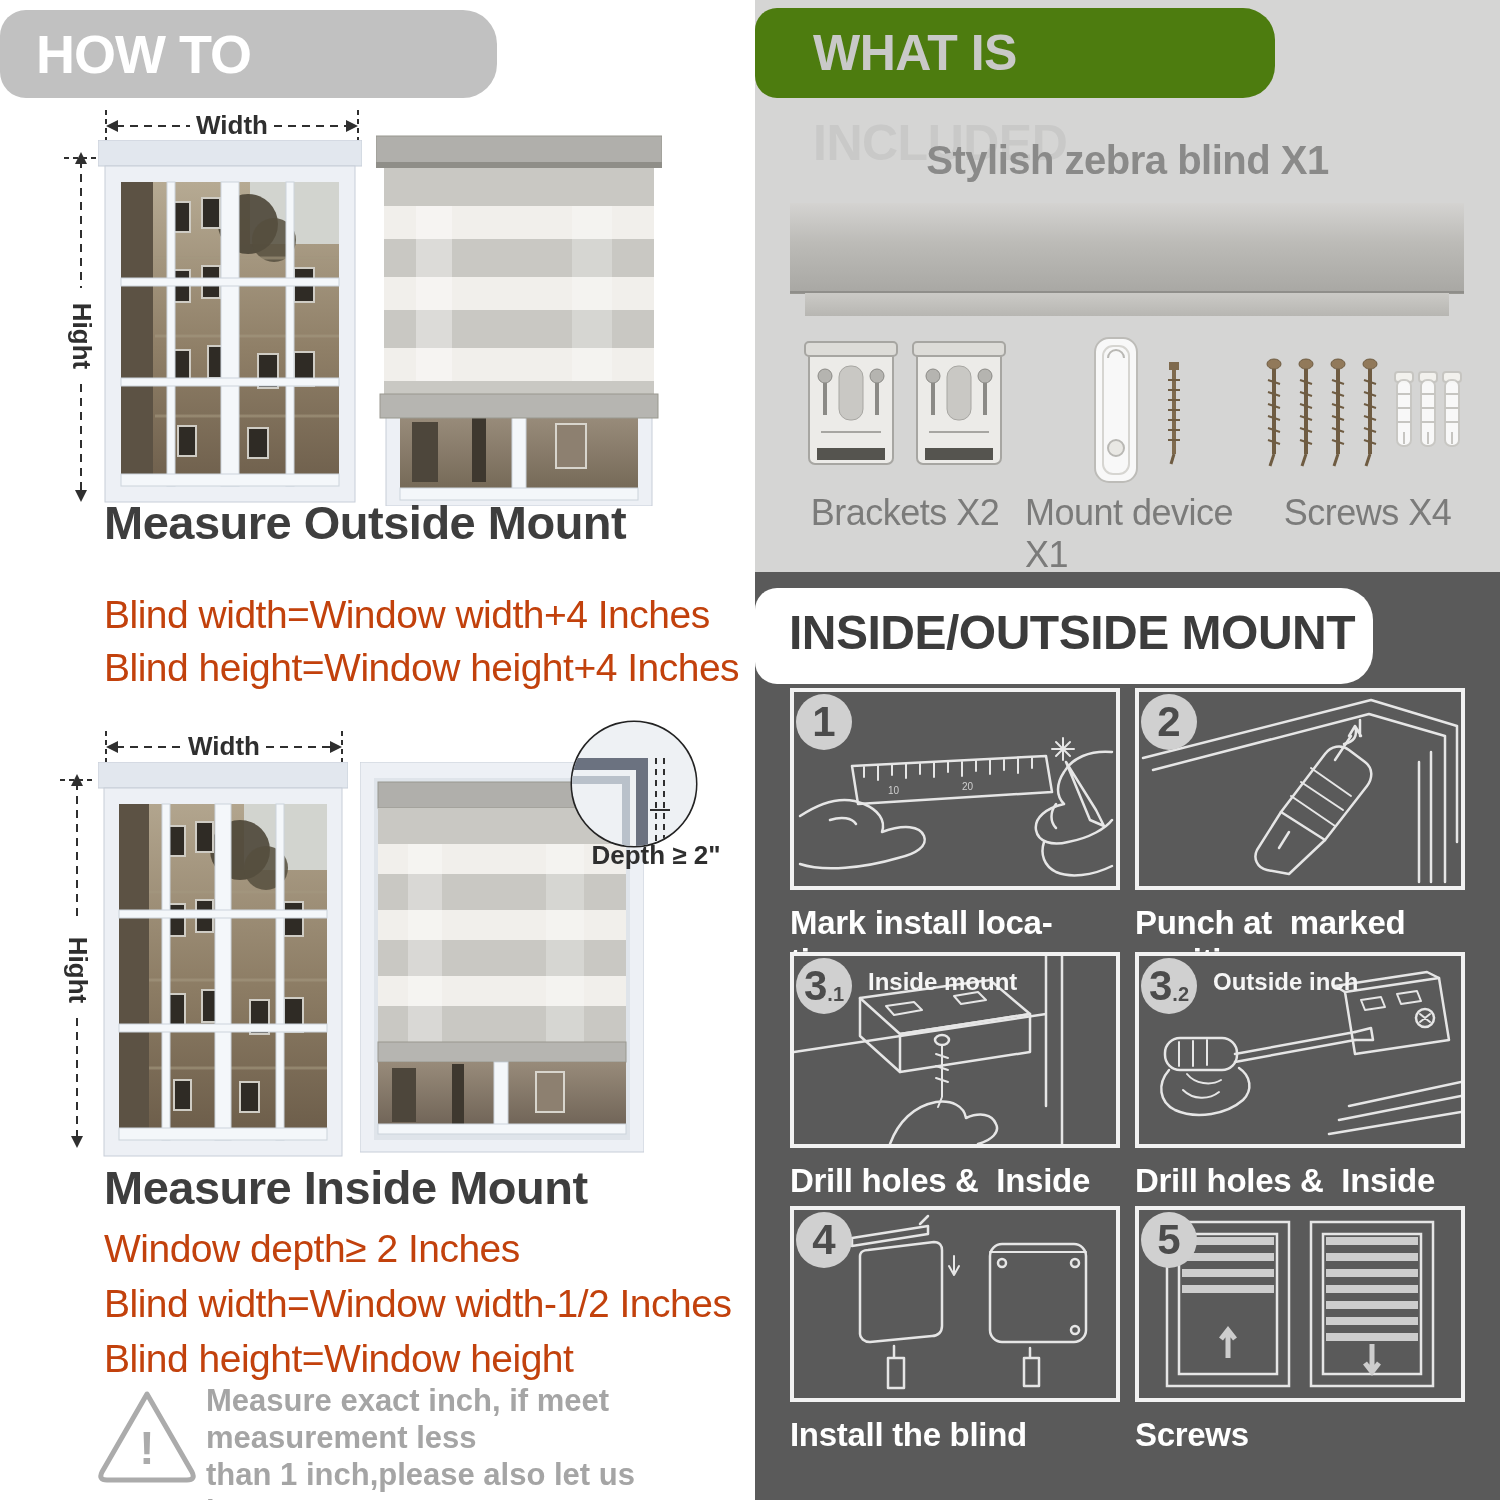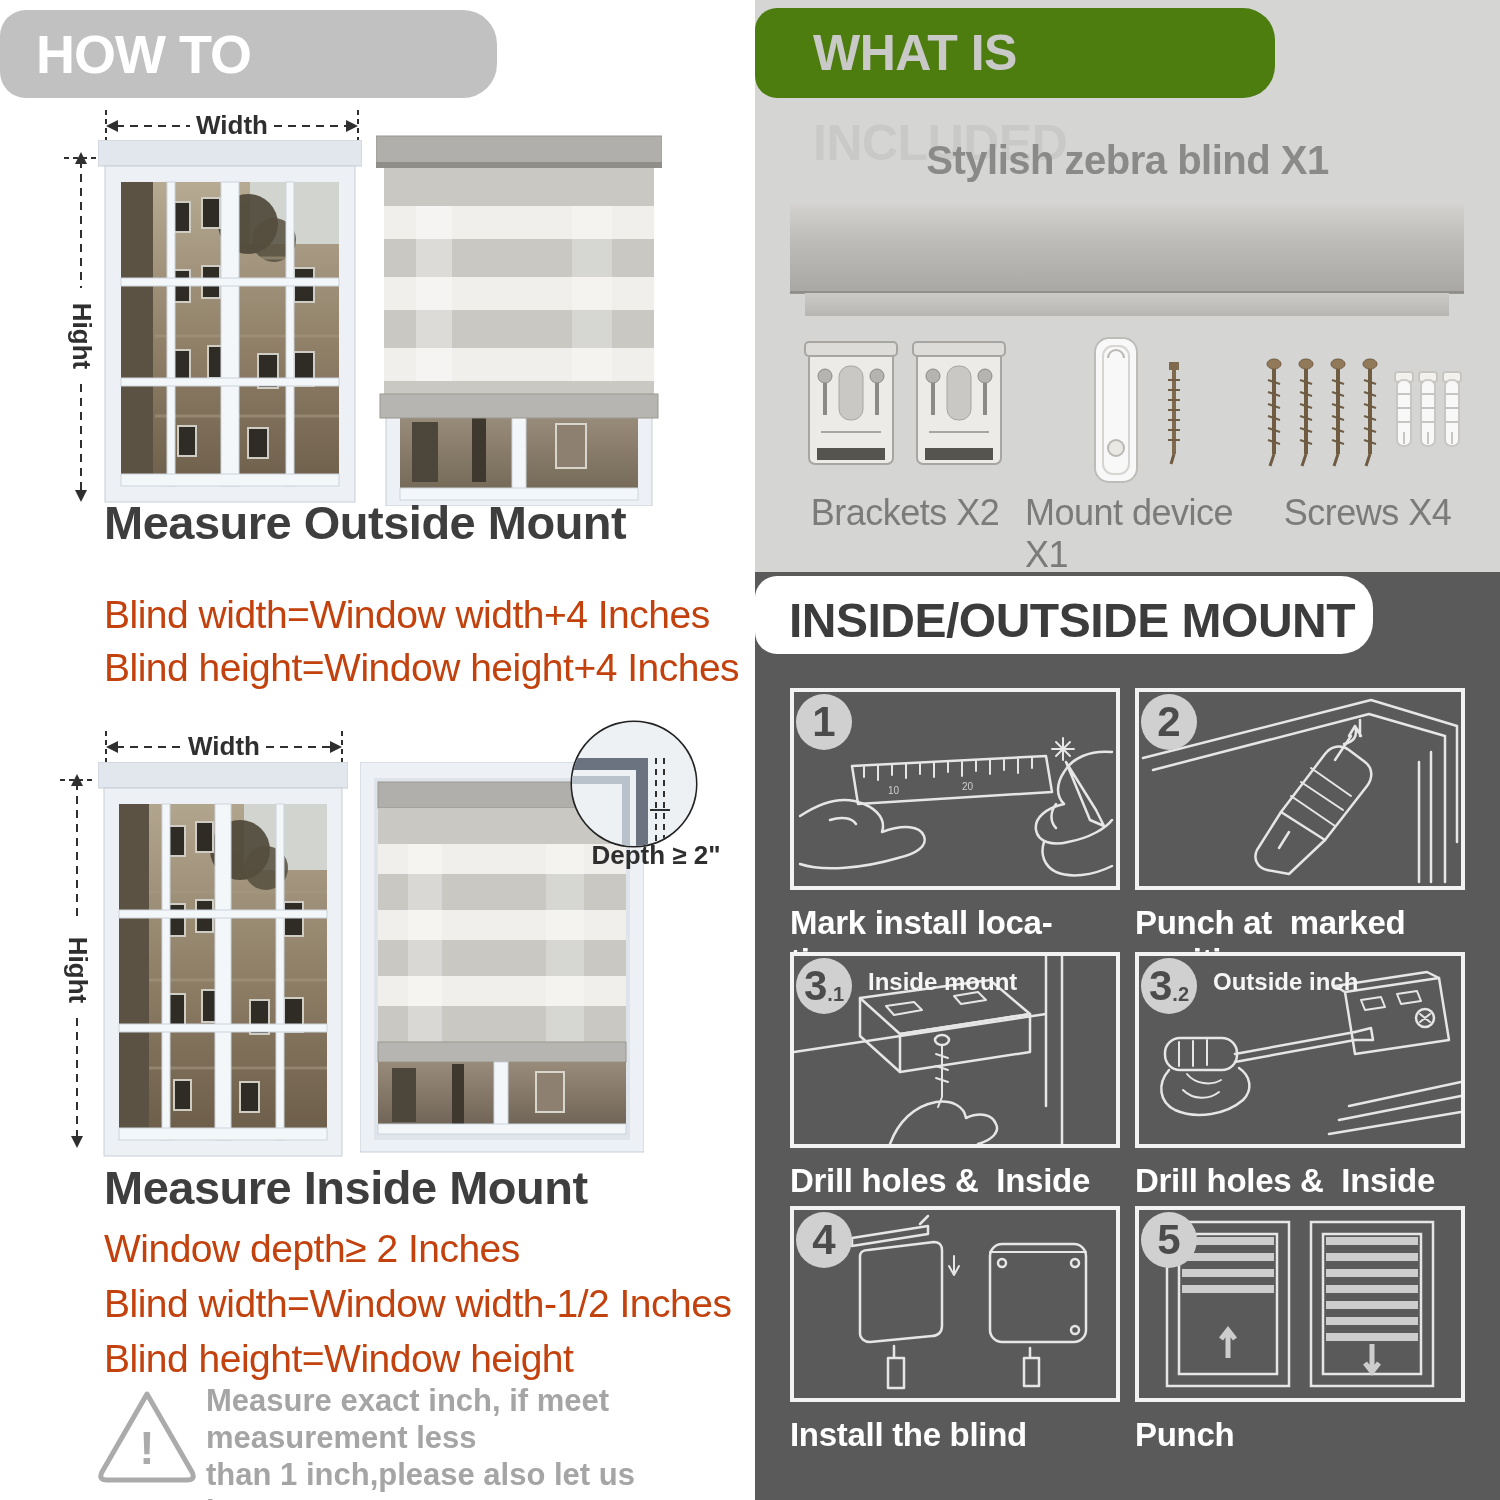--- a/index.html
+++ b/index.html
@@ -25,21 +25,21 @@
     font-size:40px;font-weight:bold;letter-spacing:-0.5px;}
   .headrail{left:35px;top:203px;width:674px;height:88px;
     background:linear-gradient(180deg,#d4d3d1 0%,#bcbbb7 45%,#a9a8a4 100%);
     border-bottom:2px solid #8f8e8a;box-shadow:0 1px 0 #979691;}
   .headrail-bottom{left:50px;top:293px;width:644px;height:23px;
     background:linear-gradient(180deg,#cbcac6,#b7b6b2);}
   .item-group{top:336px;display:flex;flex-direction:column;align-items:center;}
   .item-label{margin-top:6px;color:#7b7b7a;font-size:36px;font-weight:normal;letter-spacing:-0.5px;}
 
   .mount-panel{left:755px;top:572px;width:745px;height:928px;background:#5a5a5a;}
-  .mount-title{left:0;top:4px;width:618px;height:78px;background:#ffffff;
+  .mount-title{left:0;top:16px;width:618px;height:96px;background:#ffffff;
     border-radius:22px 32px 32px 22px;color:#3c3c3c;font-size:48px;font-weight:bold;
     line-height:90px;padding-left:34px;box-sizing:border-box;letter-spacing:-0.5px;}
   .step-cell{position:absolute;width:330px;}
   .step-panel{position:relative;width:100%;border:4px solid #f2f2f2;box-sizing:border-box;background:#5a5a5a;}
   .step-panel svg{position:absolute;left:0;top:0;width:100%;height:100%;}
   .badge{position:absolute;top:2px;left:2px;width:56px;height:56px;border-radius:50%;
     background:#d0d0d0;color:#4c4c4c;font-weight:bold;display:flex;align-items:center;
     justify-content:center;font-size:42px;}
   .badge .badge-sub{font-size:20px;margin-top:16px;}
   .tag{position:absolute;left:74px;top:12px;color:#f5f5f5;font-size:24px;font-weight:bold;}
@@ -520,17 +520,17 @@
               <rect x="187" y="107" width="92" height="8"></rect>
             <rect x="187" y="123" width="92" height="8"></rect>
           </g>
           <path d="M89,148 L89,120 M82,129 L89,120 L96,129" stroke="#cdcdcd" stroke-width="5" fill="none"></path>
           <path d="M233,134 L233,162 M226,153 L233,162 L240,153" stroke="#cdcdcd" stroke-width="5" fill="none"></path>
         </svg>
         <div class="badge">
           <span>5</span>
         </div>
       </div>
-      <div class="caption">Punch</div>
+      <div class="caption">Screws</div>
     </div>
   </div>
 
 </div>
 
 </body></html>

